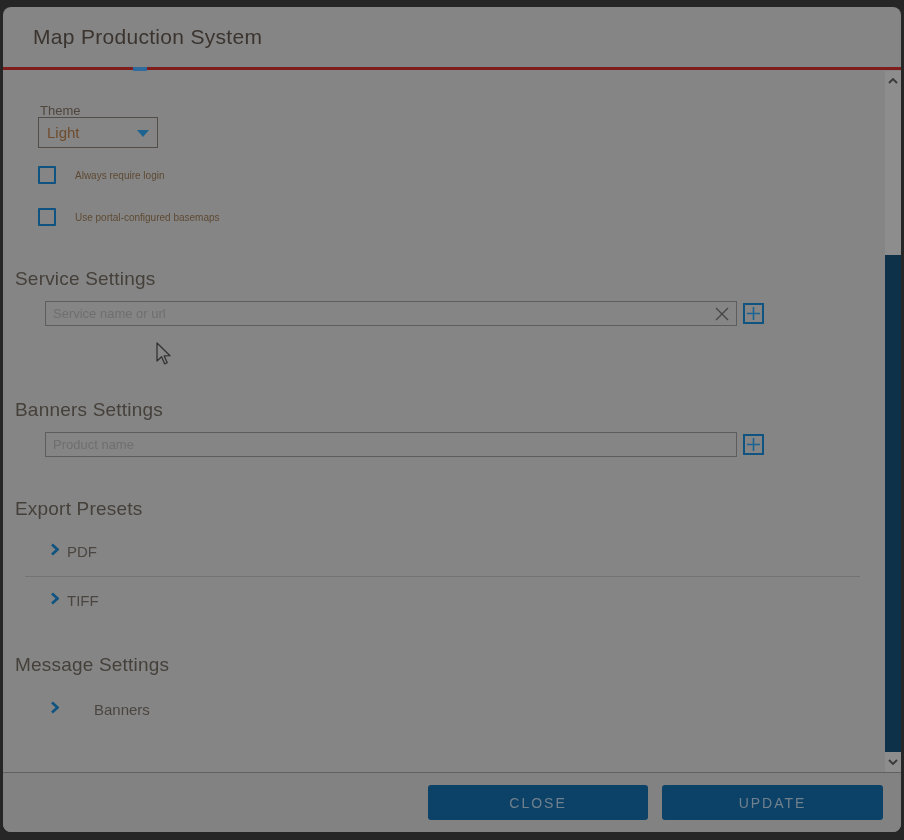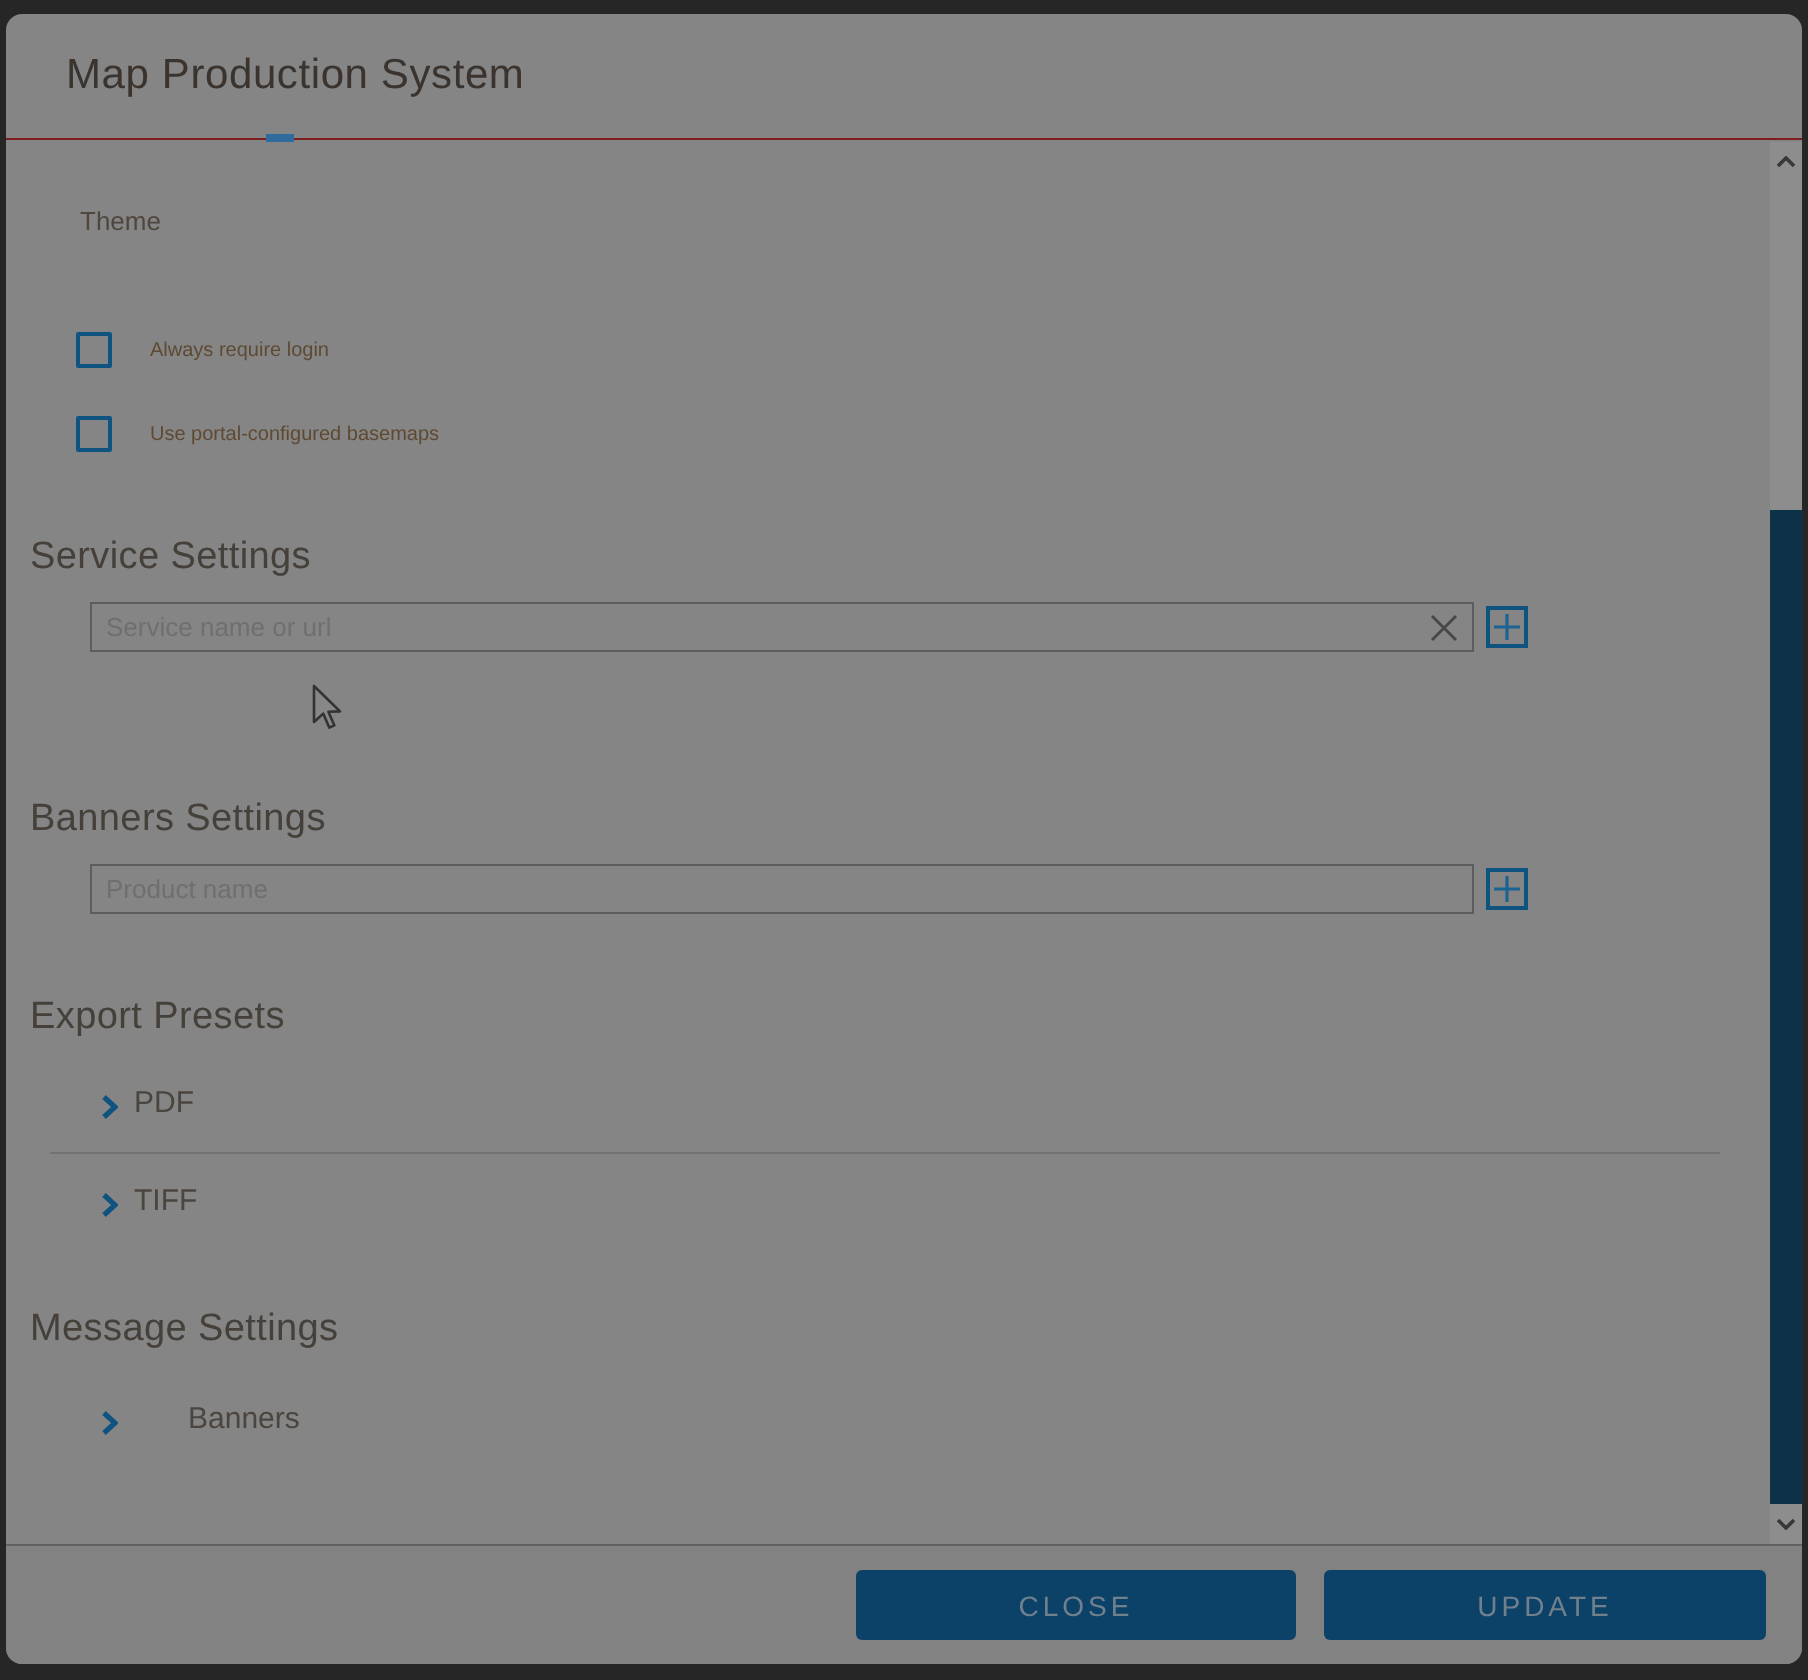--- a/index.html
+++ b/index.html
@@ -7,21 +7,21 @@
     position:relative;width:904px;height:840px;overflow:hidden;
     font-family:"Liberation Sans",sans-serif;background:#262626;
   }
   .dialog{
     position:absolute;left:3px;top:7px;width:898px;height:825px;
     background:var(--dialog-bg,#858585);border-radius:8px;overflow:hidden;
   }
   .dialog-header{
     position:absolute;left:0;top:0;width:100%;height:63px;
     display:flex;align-items:center;padding-left:30px;box-sizing:border-box;
-    border-bottom:1px solid #7f1d1d;
+    border-bottom:3px solid #7f1d1d;
   }
   .dialog-title{font-size:21px;color:#3a332e;letter-spacing:.3px;}
   .cutoff-underline{position:absolute;left:130px;top:60px;width:14px;height:4px;background:#2f6b9d;}
   .dialog-body{position:absolute;left:0;top:64px;width:100%;height:701px;}
 
   .field-label{position:absolute;left:37px;top:32px;font-size:13px;color:#4f463d;}
   .theme-select{
     position:absolute;left:35px;top:46px;width:120px;height:31px;box-sizing:border-box;
     border:1px solid #524d47;display:flex;align-items:center;padding:0 8px;cursor:pointer;
   }
@@ -52,21 +52,21 @@
   .in-product{top:361px;}
   .clear-btn{position:absolute;left:710px;top:234px;width:18px;height:18px;cursor:pointer;display:flex;align-items:center;justify-content:center;}
   .add-btn{
     position:absolute;left:740px;width:21px;height:21px;box-sizing:border-box;
     border:2px solid var(--accent,#0f5480);background:transparent;cursor:pointer;
     display:flex;align-items:center;justify-content:center;padding:0;
   }
   .add-service{top:232px;}
   .add-product{top:363px;}
 
-  .expander-row{position:absolute;left:47px;display:flex;align-items:flex-end;cursor:pointer;}
+  .expander-row{position:absolute;left:47px;display:flex;align-items:flex-start;cursor:pointer;}
   .x-pdf{top:472px;}
   .x-tiff{top:521px;}
   .x-banners{top:630px;gap:27px;}
   .expander-label{margin-left:8px;font-size:15px;color:#4b4540;}
   .divider{position:absolute;left:22px;top:505px;width:835px;height:1px;background:#737373;}
 
   .scrollbar{position:absolute;left:882px;top:0;width:16px;height:701px;background:#8d8d8d;}
   .scroll-arrow{position:absolute;left:0;width:16px;height:16px;display:flex;align-items:center;justify-content:center;cursor:pointer;}
   .scroll-up{top:2px;}
   .scroll-down{bottom:2px;}
@@ -94,20 +94,28 @@
 
     <div class="dialog-header">
       <span class="dialog-title">Map Production System</span>
     </div>
 
     <div class="cutoff-underline"></div>
 
     <div class="dialog-body">
 
       <span class="field-label">Theme</span>
+      <div class="theme-select">
+        <span class="theme-select-value">Light</span>
+        <span style="display:flex;">
+          <svg width="12" height="8" viewBox="0 0 12 8">
+              <polygon points="0,1 12,1 6,8" fill="#1d6590"></polygon>
+            </svg>
+        </span>
+      </div>
 
       <div class="check-row r1">
         <span class="checkbox"></span>
         <span class="check-label">Always require login</span>
       </div>
       <div class="check-row r2">
         <span class="checkbox"></span>
         <span class="check-label">Use portal-configured basemaps</span>
       </div>
 

